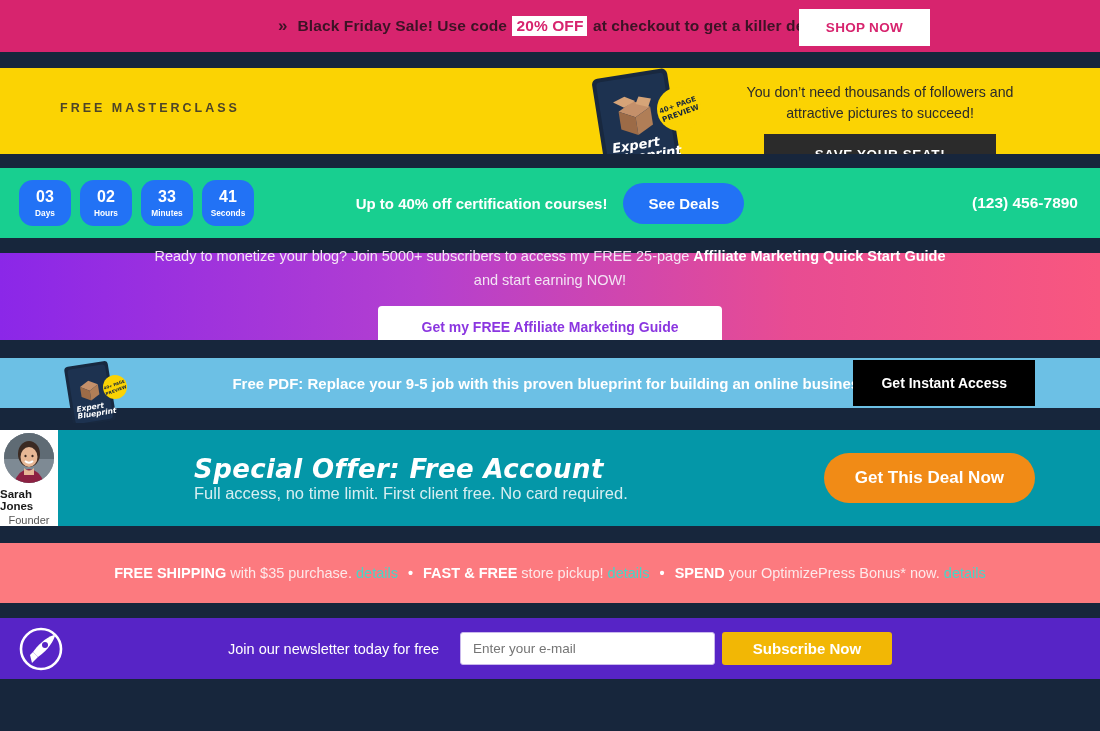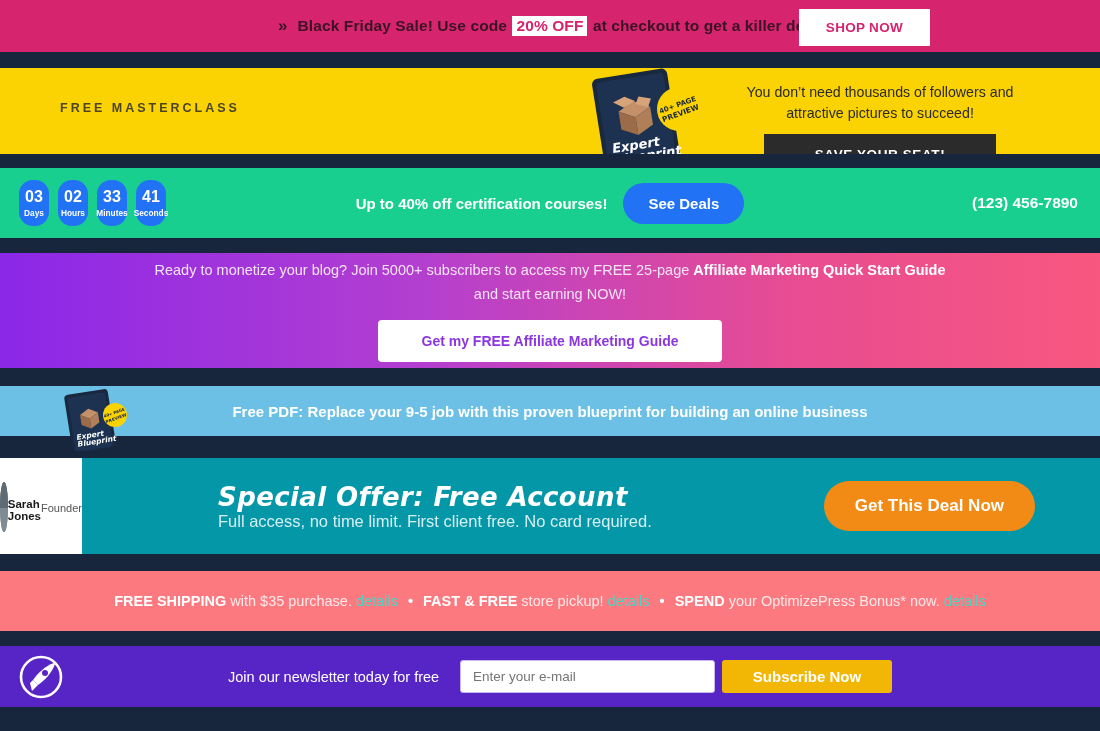--- a/index.html
+++ b/index.html
@@ -58,42 +58,42 @@
     padding:13px 0; width:232px;
   }
 
   
   .bar-countdown {
     height:70px; background:#18cf90; display:flex; align-items:center;
     position:relative; flex:0 0 auto;
   }
   .cd-units { display:flex; gap:9px; margin-left:19px; }
   .cd-unit {
-    width:30px; height:46px; background:#2272f5; border-radius:14px;
+    width:52px; height:46px; background:#2272f5; border-radius:14px;
     color:#fff; display:flex; flex-direction:column; align-items:center;
     justify-content:center; line-height:1;
   }
   .cd-num { font-size:16px; font-weight:bold; }
   .cd-lbl { font-size:8.3px; font-weight:bold; margin-top:4px; }
   .cd-center {
     position:absolute; left:0; right:0; display:flex; align-items:center;
     justify-content:center; gap:16px;
   }
   .cd-text { color:#fff; font-size:15px; font-weight:bold; }
   .cd-btn {
     background:#2272f5; color:#fff; border:none; cursor:pointer;
     border-radius:22px; font-size:15px; font-weight:bold; padding:12px 25px;
   }
   .cd-phone {
     position:absolute; right:22px; color:#fff; font-size:15.5px; font-weight:bold;
   }
 
   
   .bar-affiliate {
-    height:115px; flex:0 0 auto;
+    height:87px; flex:0 0 auto;
     background:linear-gradient(90deg,#8b27e8 0%,#b33fd0 38%,#e84c92 72%,#f8577f 100%);
     display:flex; flex-direction:column; align-items:center; justify-content:center;
   }
   .af-text {
     color:#f3e3f4; font-size:14.5px; text-align:center; line-height:1.6;
     max-width:800px;
   }
   .af-text b { color:#fff; }
   .af-btn {
     margin-top:14px; background:#fff; color:#8b36e0; border:none; cursor:pointer;
@@ -111,22 +111,22 @@
     color:#fff; font-size:15px; font-weight:600;
   }
   .pdf-btn {
     position:absolute; right:65px; background:#000; color:#fff; border:none;
     cursor:pointer; font-size:14px; font-weight:600; padding:15px 28px;
   }
 
   
   .bar-offer { height:96px; display:flex; flex:0 0 auto; }
   .of-card {
-    width:82px; background:#fff; display:flex; flex-direction:row;
-    align-items:center; justify-content:space-between; padding-top:2px;
+    width:58px; background:#fff; display:flex; flex-direction:column;
+    align-items:center; justify-content:center; padding-top:2px;
   }
   .of-avatar {
     width:50px; height:50px; border-radius:50%; overflow:hidden;
     background:#8a8f96; position:relative;
   }
   .of-name { font-size:11.5px; font-weight:bold; color:#1a1a1a; margin-top:5px; }
   .of-role { font-size:11px; color:#555; margin-top:2px; }
   .of-main {
     flex:1; background:#0497a8; display:flex; align-items:center;
     position:relative;
@@ -286,20 +286,21 @@
           <text x="12" y="55" font-family="DejaVu Sans, sans-serif" font-size="7.5" font-weight="bold" fill="#ffffff" font-style="italic">Blueprint</text>
         </g>
         <circle cx="53" cy="26" r="12" fill="#fbd303"></circle>
         <g transform="rotate(-20 53 26)">
           <text x="53" y="25" text-anchor="middle" font-family="DejaVu Sans, sans-serif" font-size="4" font-weight="bold" fill="#17263c">40+ PAGE</text>
           <text x="53" y="31" text-anchor="middle" font-family="DejaVu Sans, sans-serif" font-size="4.3" font-weight="bold" fill="#17263c">PREVIEW</text>
         </g>
       </svg>
     </div>
     <div class="pdf-text">Free PDF: Replace your 9-5 job with this proven blueprint for building an online business</div>
+    <button class="pdf-btn">Get Instant Access</button>
   </div>
 
   <div class="sep" style="height:22px"></div>
 
   <div class="bar-offer">
     <div class="of-card">
       <div class="of-avatar">
         <svg width="50" height="50" viewBox="0 0 50 50">
           <rect width="50" height="50" fill="#7e8a94"></rect>
           <rect x="0" y="0" width="50" height="26" fill="#5f6b74"></rect>

